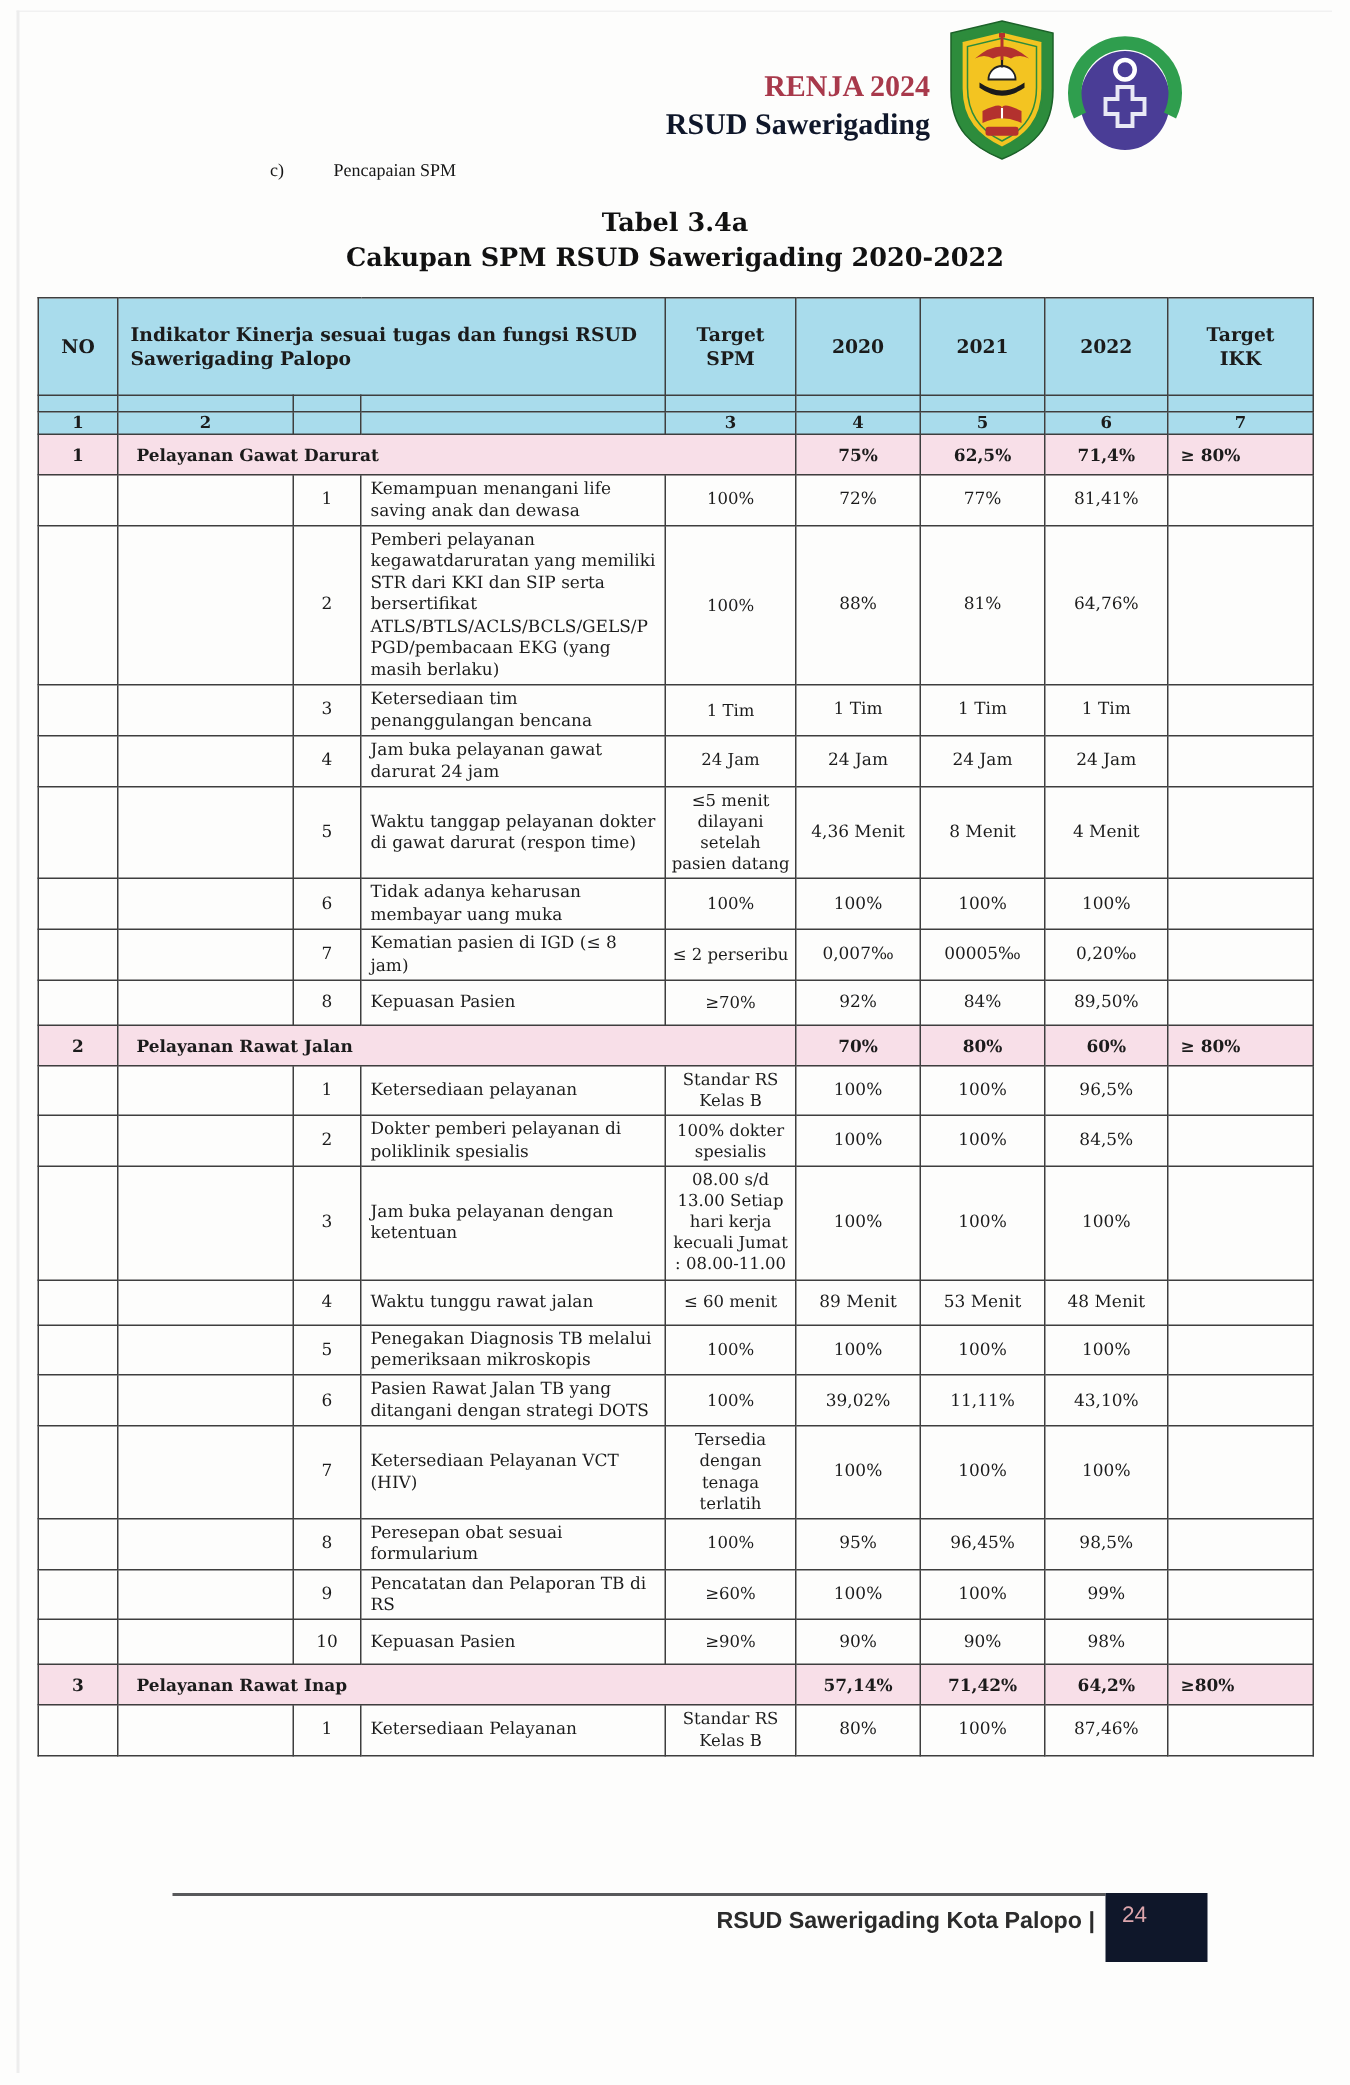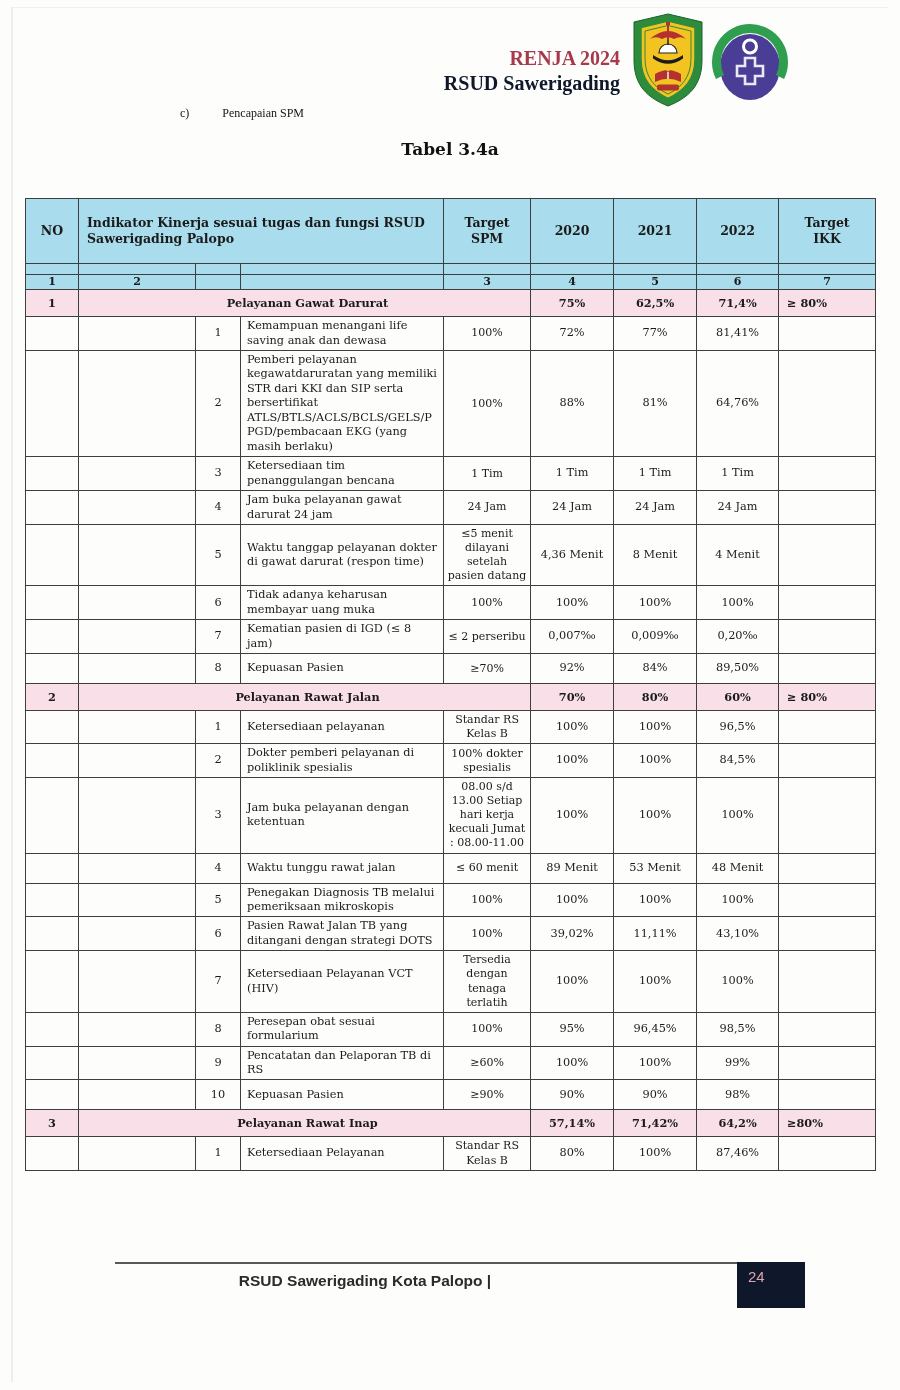--- a/index.html
+++ b/index.html
@@ -30,29 +30,29 @@
   .tbl-wrap{position:absolute;left:25px;top:198px;width:850px;}
   table{border-collapse:collapse;table-layout:fixed;width:850px;font-size:11.3px;line-height:1.28;}
   td{border:1px solid #3e3e3e;padding:2px 6px;vertical-align:middle;text-align:center;
      word-wrap:break-word;overflow-wrap:break-word;}
   tr.hdr-main td{background:#a9dcec;font-weight:bold;font-size:12.5px;height:40px;}
   td.hdr-ind{text-align:left;padding:12px 8px;}
   td.hdr-2line{padding:2px 12px;}
   tr.hdr-spacer td{background:#a9dcec;height:10px;padding:0;}
   tr.hdr-nums td{background:#a9dcec;font-weight:bold;font-size:11px;height:14px;padding:0 4px;}
   tr.section-row td{background:#f8dfe8;font-weight:bold;height:22px;}
-  td.sec-title{text-align:center;padding-left:12px;}
+  td.sec-title{text-align:left;padding-left:12px;}
   td.sec-ikk{text-align:left;padding-left:8px;}
   tbody td{height:25px;}
   td.c-ind{text-align:left;}
   td.c-target{font-size:11px;padding:2px 3px;}
 
   
   .footer-line{position:absolute;left:115px;top:1262px;width:622px;height:2px;background:#58595b;}
-  .footer-text{position:absolute;left:0;top:1272px;width:730px;text-align:center;
+  .footer-text{position:absolute;left:0;top:1272px;width:730px;text-align:right;
                font-family:"Liberation Sans",sans-serif;font-size:15.5px;font-weight:bold;color:#2b2b2b;}
   .page-badge{position:absolute;left:737px;top:1262px;width:68px;height:46px;background:#0f172a;
               color:#dca6ad;font-family:"Liberation Sans",sans-serif;font-size:15px;
               box-sizing:border-box;padding:6px 0 0 11px;}
 </style>
 </head>
 <body>
 
 <div class="scan-edge-h"></div>
 <div class="scan-edge-v"></div>
@@ -88,20 +88,21 @@
   </svg>
 </div>
 
 <div class="intro">
   <span class="marker">c)</span>
   <span class="label">Pencapaian SPM</span>
 </div>
 
 <div class="table-title">
   <div>Tabel 3.4a</div>
+  <div>Cakupan SPM RSUD Sawerigading 2020-2022</div>
 </div>
 
 <div class="tbl-wrap">
 <table>
   <colgroup>
     <col style="width:53px">
         <col style="width:117px">
         <col style="width:45px">
         <col style="width:203px">
     <col style="width:87px">
@@ -218,21 +219,21 @@
           <td>100%</td>
           <td></td>
         </tr>
         <tr>
           <td></td>
           <td></td>
           <td>7</td>
           <td class="c-ind">Kematian pasien di IGD (≤ 8 jam)</td>
           <td class="c-target">≤ 2 perseribu</td>
           <td>0,007‰</td>
-          <td>0,009‰</td>
+          <td>00005‰</td>
           <td>0,20‰</td>
           <td></td>
         </tr>
         <tr>
           <td></td>
           <td></td>
           <td>8</td>
           <td class="c-ind">Kepuasan Pasien</td>
           <td class="c-target">≥70%</td>
           <td>92%</td>

